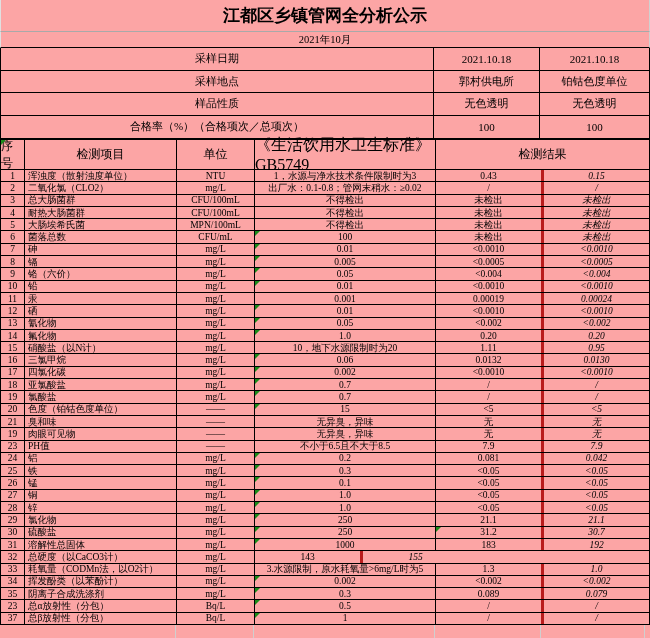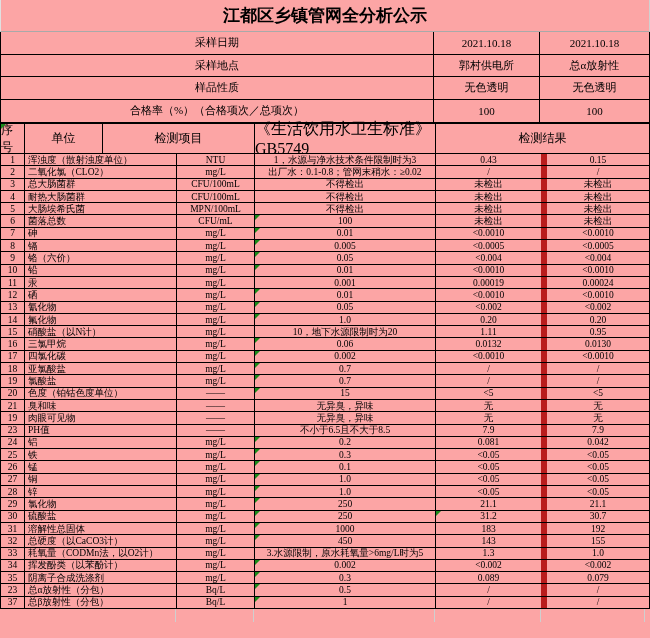--- a/index.html
+++ b/index.html
@@ -42,69 +42,70 @@
   .hc5 { width:214px; border-left:1px solid #000; }
 
   .trow { display:flex; height:12.2973px; border-bottom:1px solid #000; }
   .trow:last-child { border-bottom:1px solid #000; }
   .cell { display:flex; align-items:center; justify-content:center; font-size:9.5px; position:relative; overflow:visible; white-space:nowrap; line-height:10px; }
   .c1 { width:23px; }
   .c2 { width:152px; border-left:1px solid #000; justify-content:flex-start; padding-left:3px; }
   .c3 { width:78px; border-left:1px solid #000; }
   .c4 { width:181px; border-left:1px solid #000; }
   .c5 { width:106px; border-left:1px solid #000; }
-  .c6 { width:108px; border-left:6px solid #b91c1c; }
+  .c6 { width:108px; border-left:3px solid #b91c1c;font-style:italic; }
 
   .tri {
     position:absolute; top:0; left:0; width:0; height:0;
     border-top:5px solid #1a8c1a; border-right:5px solid transparent;
   }
 
   
   .strip { position:relative; height:13px; }
   .gridline { position:absolute; top:0; bottom:0; width:1px; background:#cfcfcf; }
 </style>
 </head>
 <body>
 
 <div class="sheet">
 
   <div class="title">江都区乡镇管网全分析公示</div>
+  <div class="subtitle">2021年10月</div>
 
   <div class="info">
     <div class="irow">
       <div class="ilabel">采样日期</div>
       <div class="iv1">2021.10.18</div>
       <div class="iv2">2021.10.18</div>
     </div>
     <div class="irow">
       <div class="ilabel">采样地点</div>
       <div class="iv1">郭村供电所</div>
-      <div class="iv2">总α放射性</div>
+      <div class="iv2">铂钴色度单位</div>
     </div>
     <div class="irow">
       <div class="ilabel">样品性质</div>
       <div class="iv1">无色透明</div>
       <div class="iv2">无色透明</div>
     </div>
     <div class="irow">
       <div class="ilabel">合格率（%）（合格项次／总项次）</div>
       <div class="iv1">100</div>
       <div class="iv2">100</div>
     </div>
   </div>
 
   <div class="main">
     <div class="hrow">
       <div class="hcell hc1">
         <span class="tri"></span>
         <span>序号</span>
       </div>
+      <div class="hcell hc2">检测项目</div>
       <div class="hcell hc3">单位</div>
-      <div class="hcell hc2">检测项目</div>
       <div class="hcell hc4">《生活饮用水卫生标准》 GB5749</div>
       <div class="hcell hc5">检测结果</div>
     </div>
     <div id="rows">
         <div class="trow">
           <div class="cell c1">
             <span>1</span>
           </div>
           <div class="cell c2">
             <span>浑浊度（散射浊度单位）</span>
@@ -746,24 +747,20 @@
         </div>
         <div class="trow">
           <div class="cell c1">
             <span>32</span>
           </div>
           <div class="cell c2">
             <span>总硬度（以CaCO3计）</span>
           </div>
           <div class="cell c3">
             <span>mg/L</span>
-          </div>
-          <div class="cell c4">
-            <span class="tri"></span>
-            <span>450</span>
           </div>
           <div class="cell c5">
             <span>143</span>
           </div>
           <div class="cell c6">
             <span>155</span>
           </div>
         </div>
         <div class="trow">
           <div class="cell c1">

